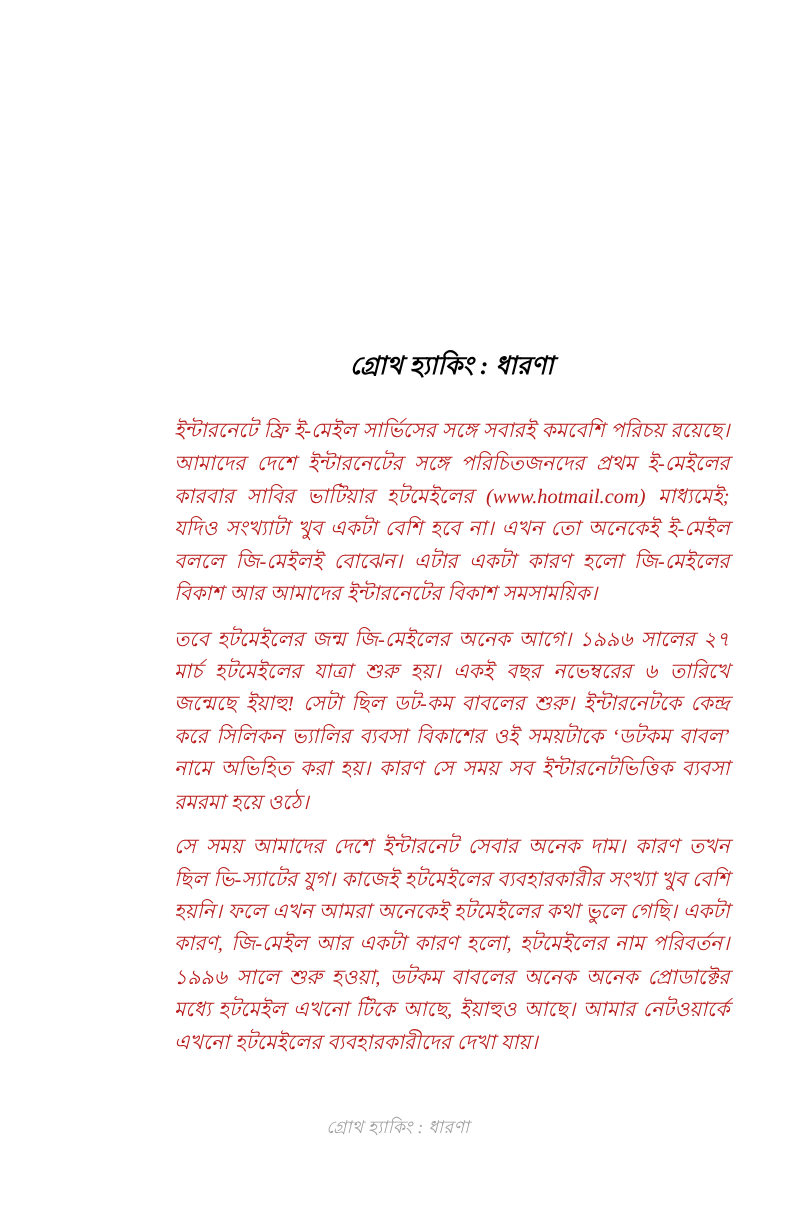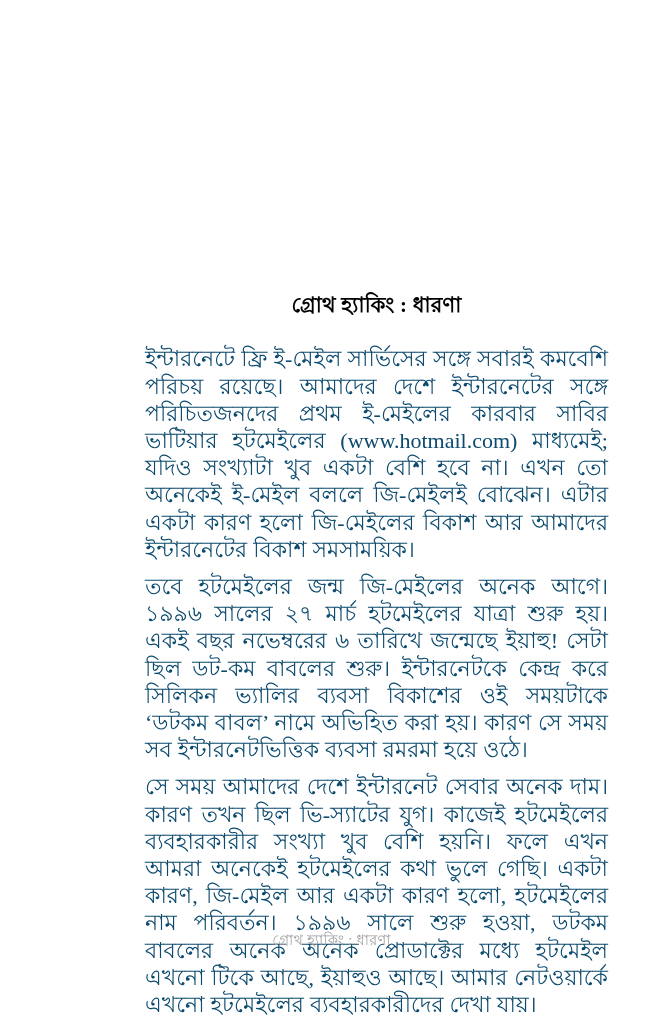--- a/index.html
+++ b/index.html
@@ -9,20 +9,21 @@
     background: #ffffff;
   }
   .page {
     position: relative;
     width: 573px;
     height: 1024px;
     margin: 0 auto;
     background: #ffffff;
     overflow: hidden;
     font-family: "Liberation Serif", "DejaVu Serif", serif;
+    font-style: italic;
     -webkit-font-smoothing: antialiased;
   }
 
   
   .text-column {
     position: absolute;
     left: 100px;
     top: 292px;
     width: 463px;
   }
@@ -33,25 +34,25 @@
     font-weight: bold;
     text-align: center;
     color: #000000;
     line-height: 1.3;
     margin: 0 0 26px 0;
     letter-spacing: 0.2px;
   }
 
   
   .body-paragraph {
-    font-size: 22px;
+    font-size: 17px;
     line-height: 27.2px;
     text-align: justify;
     text-justify: inter-word;
-    color: #0c4a6e;
+    color: #b91c1c;
     margin: 0 0 10px 0;
     word-spacing: 0.5px;
   }
   .body-paragraph:last-of-type {
     margin-bottom: 16px;
   }
 
   
   .running-footer {
     position: absolute;

